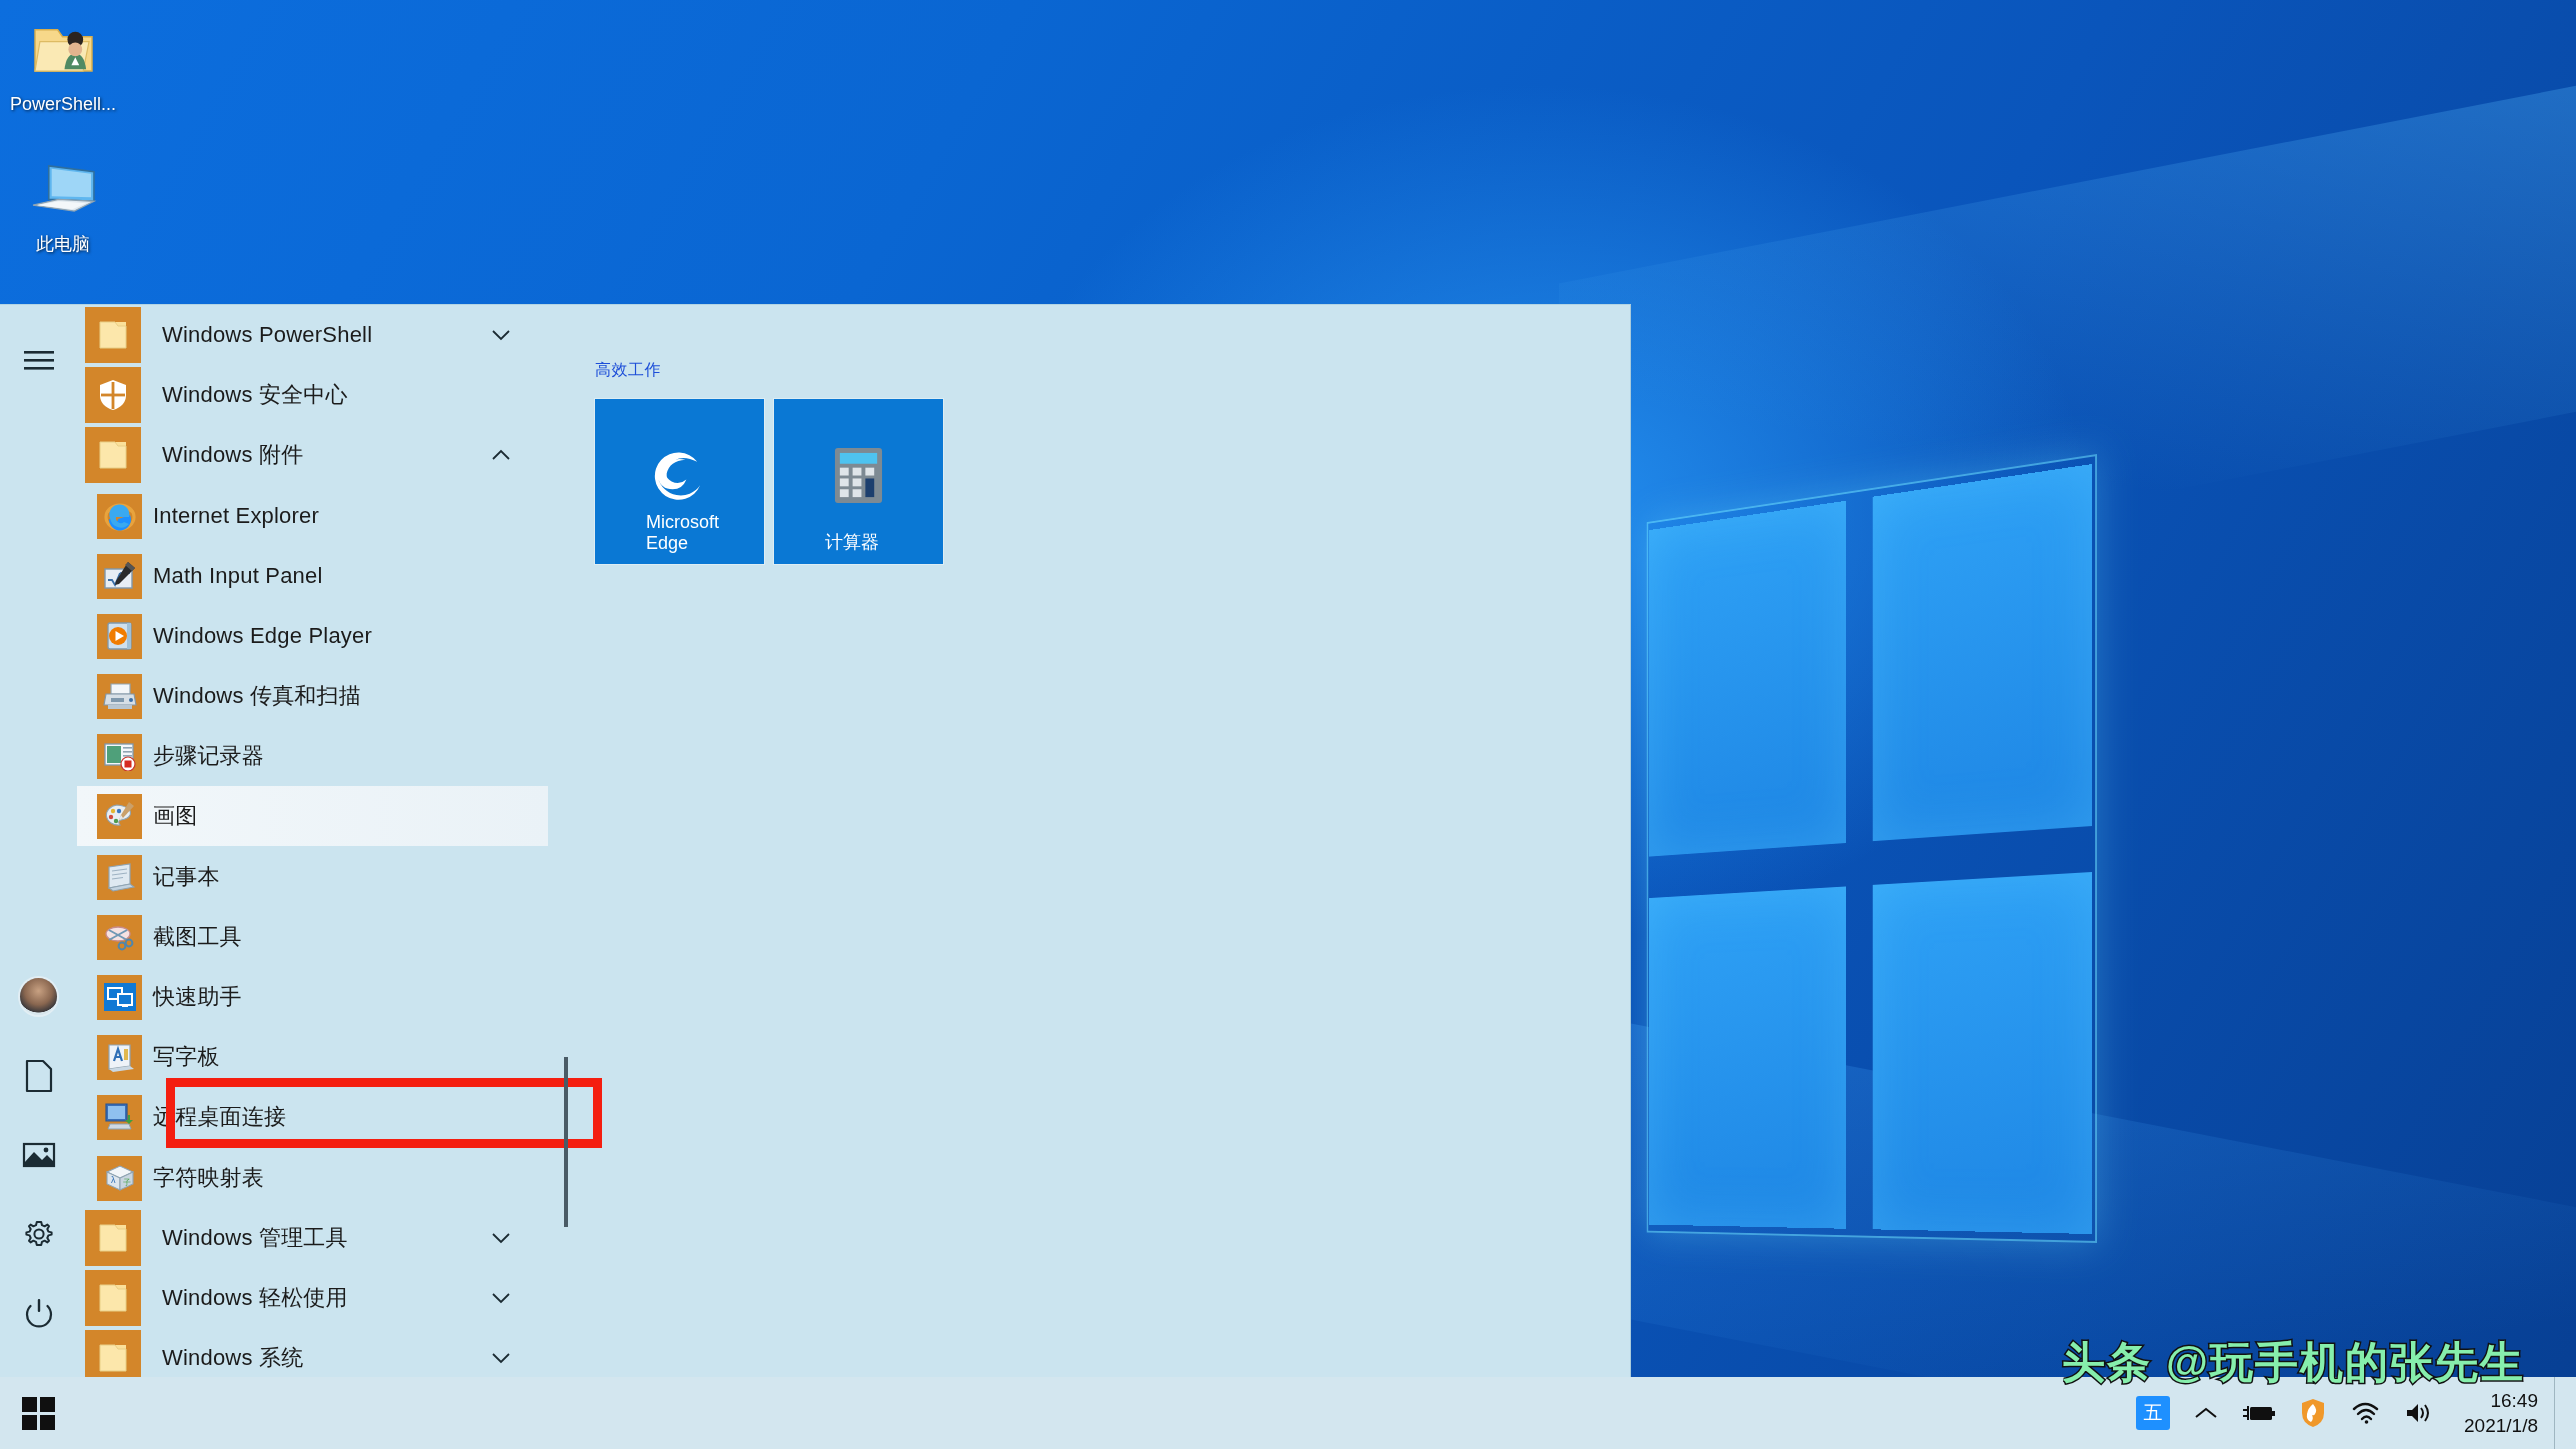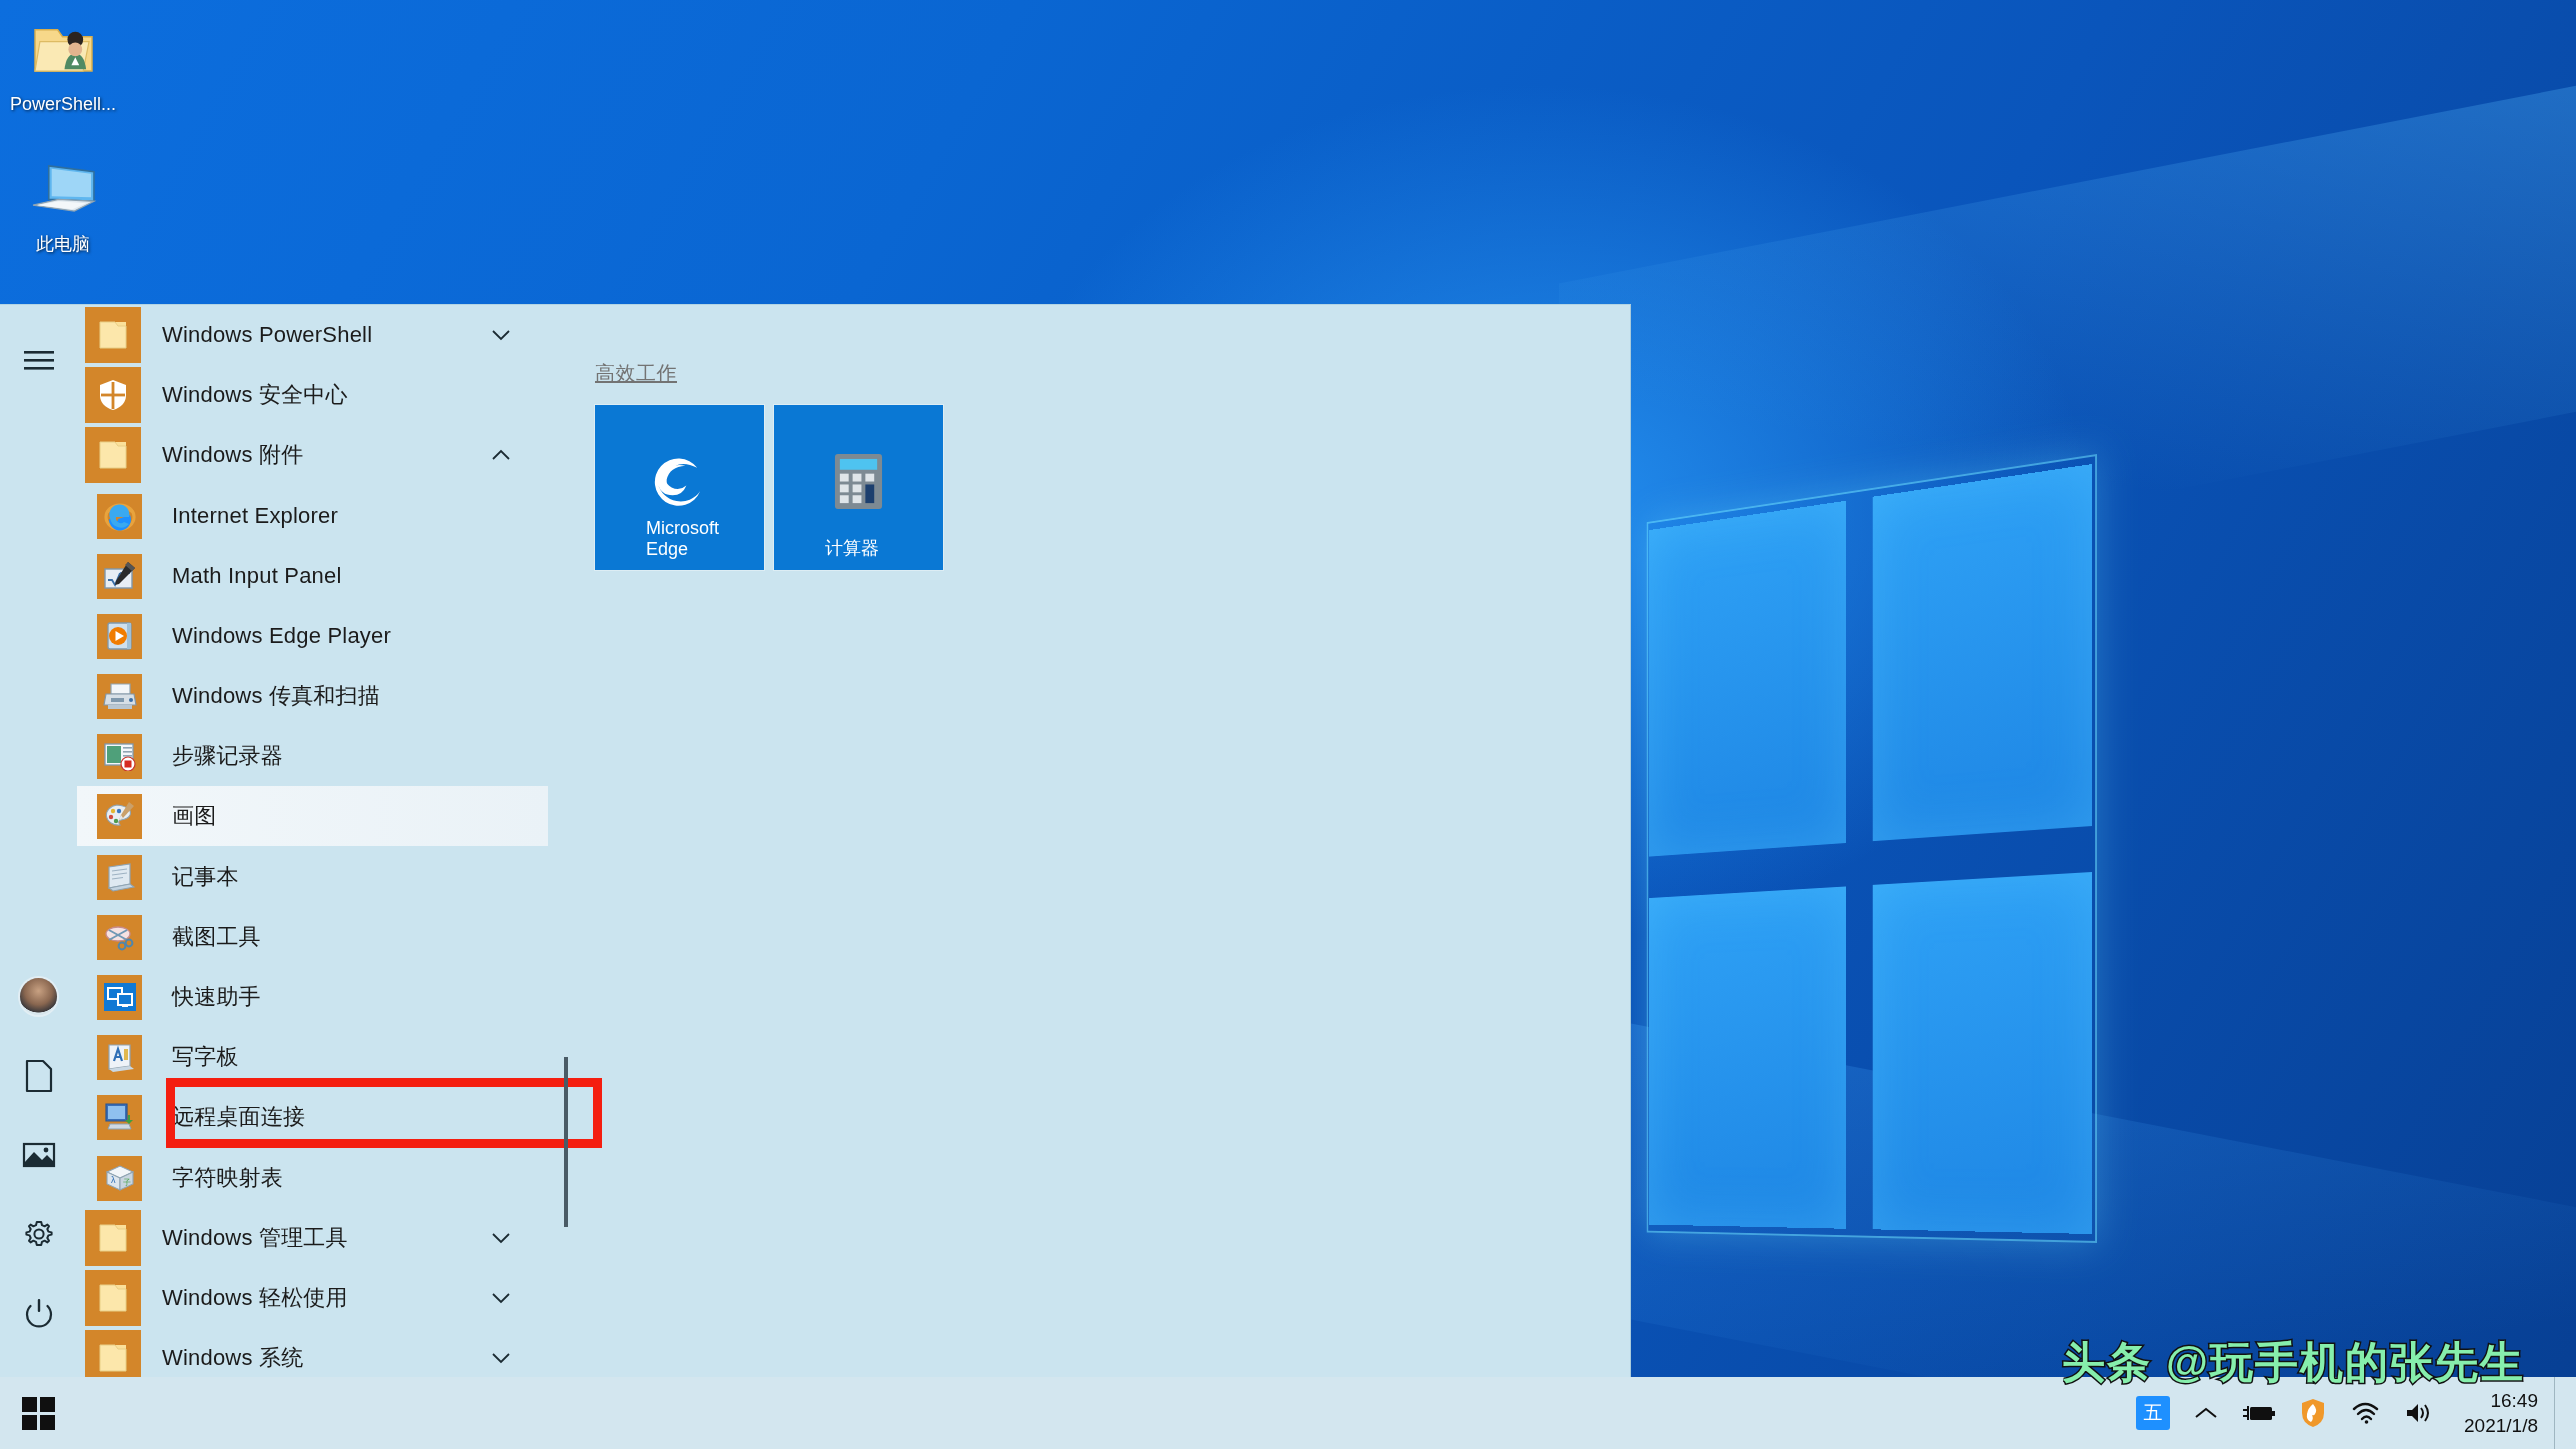--- a/index.html
+++ b/index.html
@@ -102,21 +102,21 @@
     background:#d3862a;
     display:flex;align-items:center;justify-content:center;
   }
   .app-row.nested .ico{ width:45px;height:45px; }
   .app-row.nested{ padding-left:20px; }
   .app-row.folder{ padding-left:8px; }
   .app-row .txt{
     margin-left:21px; font-size:22px; color:#1b1b1b;
     white-space:nowrap; letter-spacing:0.2px;
   }
-  .app-row.nested .txt{ margin-left:30px; }
+  .app-row.nested .txt{ margin-left:11px; }
   .chev{
     position:absolute; right:37px; top:50%; transform:translateY(-50%);
     width:20px;height:12px;
   }
   .chev svg{display:block;}
 
   
   #app-scrollbar{
     position:absolute; left:482px; top:0; width:14px; height:100%;
   }
@@ -132,21 +132,21 @@
     border:9px solid #f41e10;
     box-sizing:border-box;
     pointer-events:none;
   }
 
   
   #tiles{
     flex:1; position:relative; padding:55px 0 0 47px;
   }
   #tiles-group-title{
-    font-size:20px; color:#737373; margin-bottom:18px; letter-spacing:0.5px;text-decoration:underline;
+    font-size:16px; color:#1d4ed8; margin-bottom:18px; letter-spacing:0.5px;
   }
   #tiles-row{ display:flex; gap:10px; }
   .tile{
     width:169px;height:165px;
     background:#0a78d4;
     position:relative;
     color:#fff;
     outline:1px solid rgba(255,255,255,.35);
   }
   .tile .tile-ico{

